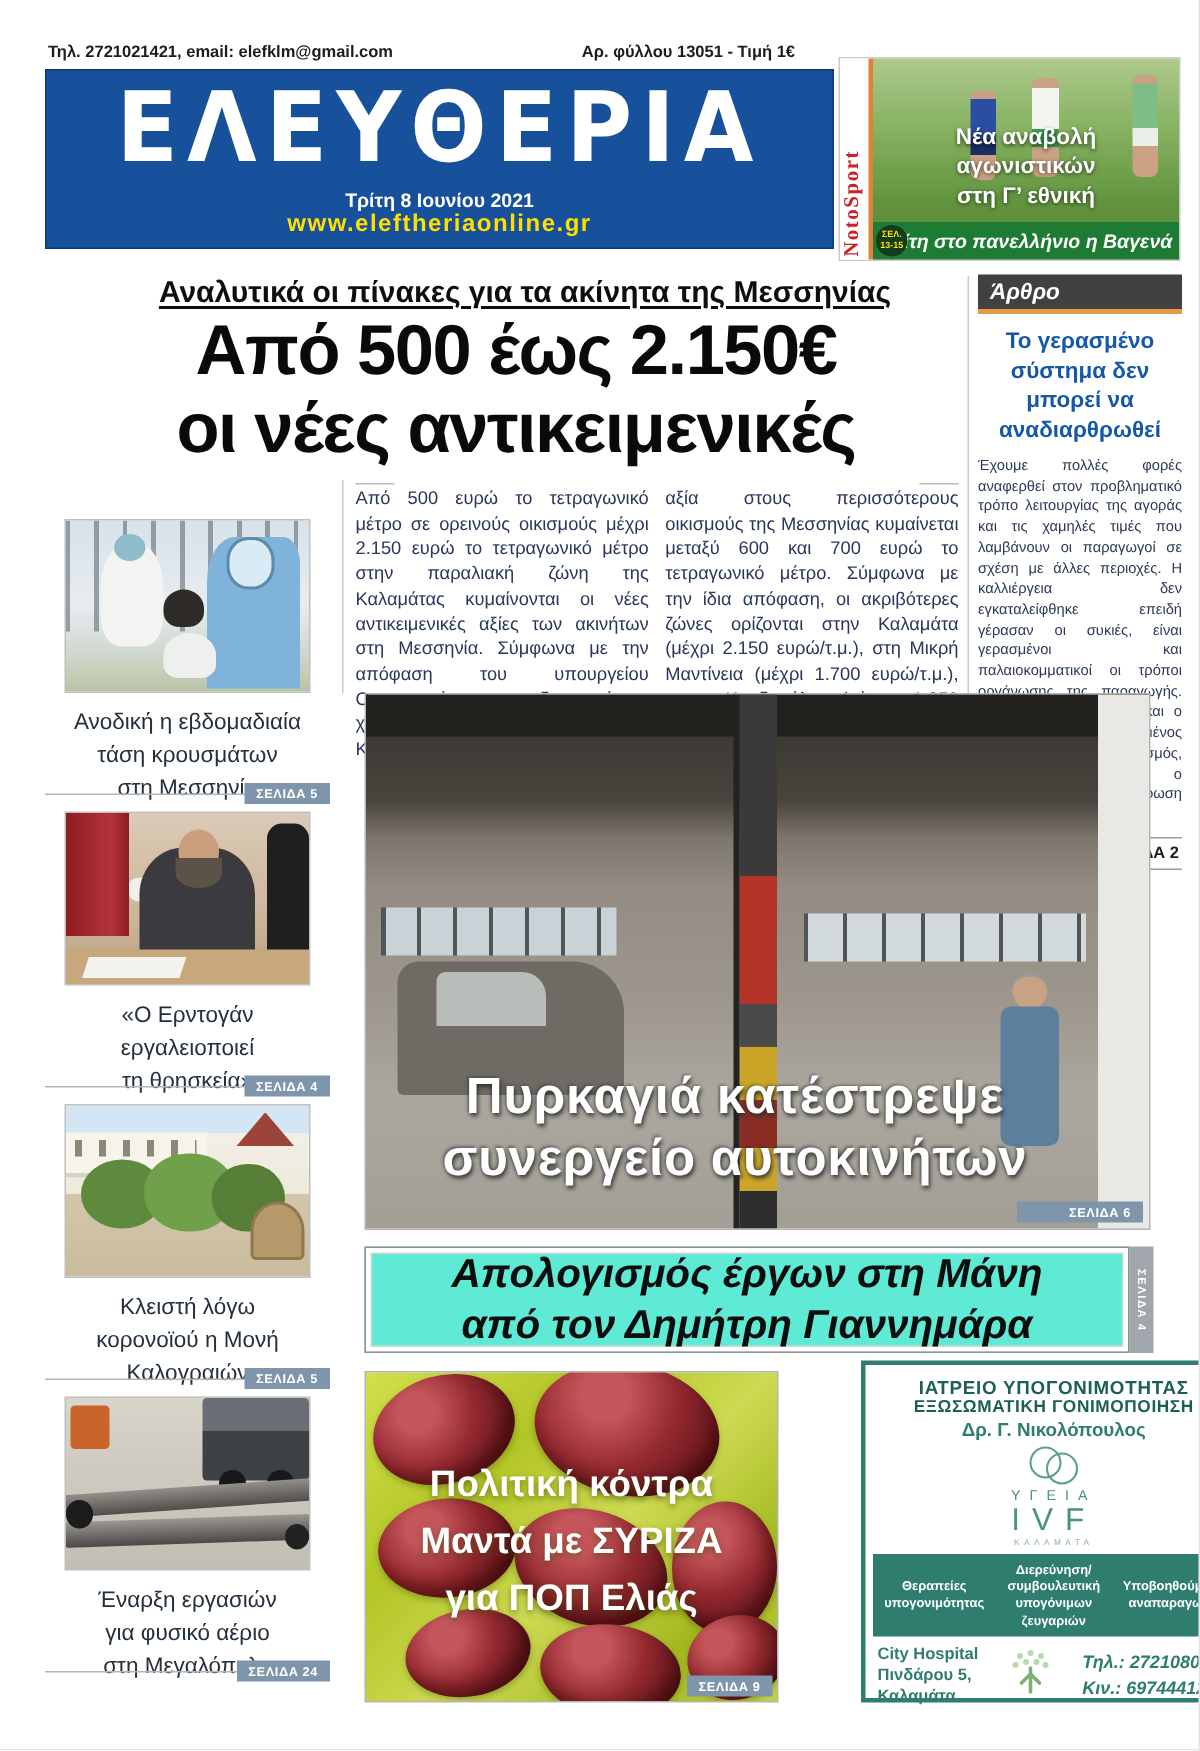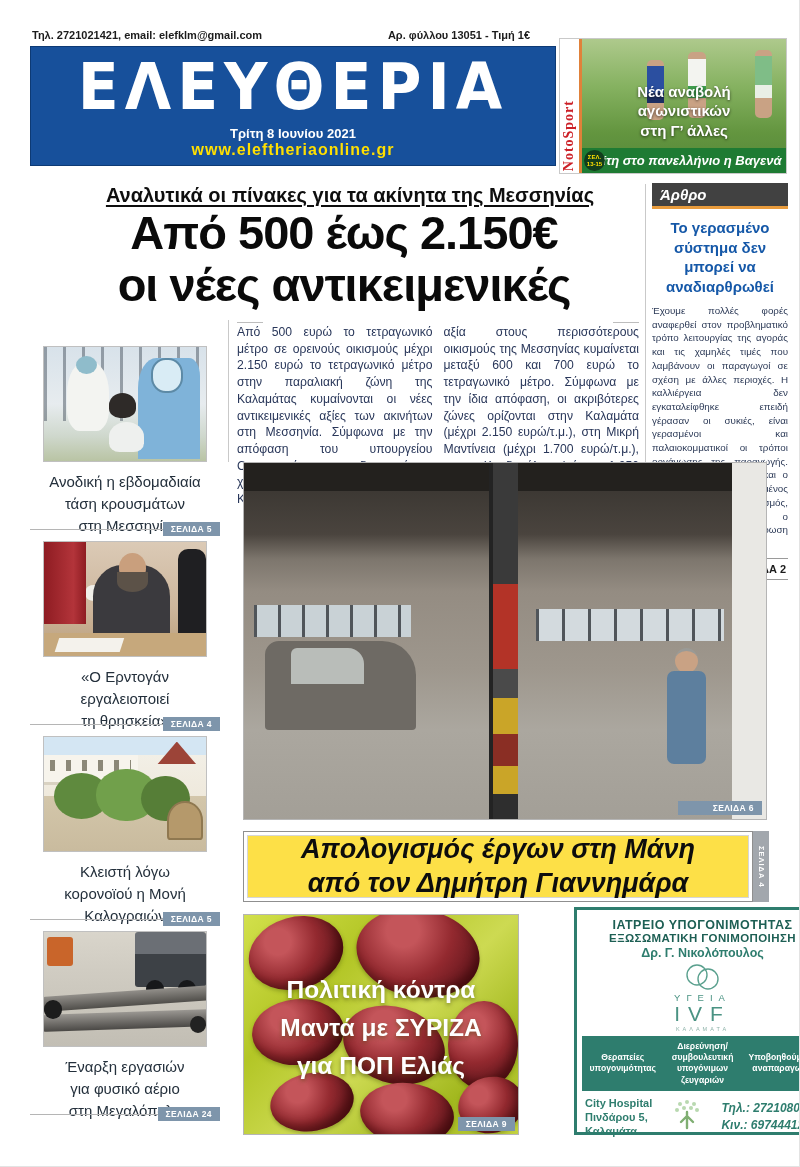--- a/index.html
+++ b/index.html
@@ -87,21 +87,21 @@
       background:
         linear-gradient(180deg,#34312d 0%,#4a443e 20%,#7d766d 27%,#948c82 36%,#9e978d 58%,#aba79f 75%,#a39f97 100%); }
   .fire-head { position:absolute; left:0; right:30px; bottom:26px; text-align:center; color:#fff;
                font-weight:900; font-size:34px; line-height:1.2; letter-spacing:.5px;
                text-shadow:1px 2px 3px rgba(45,45,45,.9), -1px -1px 2px rgba(45,45,45,.5); }
   .fire-badge { position:absolute; right:4px; bottom:4px;padding-left:35px; }
 
   
   .banner { top:831px; left:243px; width:510px; height:71px; border:1px solid #8f8f8f;
             box-shadow: inset 0 0 0 3px #fff, inset 0 0 0 4px #d6d6d6;
-            display:flex; align-items:center; justify-content:center; background:#fde047; }
+            display:flex; align-items:center; justify-content:center; background:#5eead4; }
   .banner .btxt { font-style:italic; font-weight:800; font-size:27px; line-height:1.25;
                   text-align:center; color:#0d0d0d; }
   .banner-tab { top:831px; left:753px; width:16px; height:71px; background:#a2a7ad;
                 display:flex; align-items:center; justify-content:center; }
   .banner-tab span { writing-mode:vertical-rl; color:#fff; font-weight:bold; font-size:7.5px; letter-spacing:1px; }
 
   
   .olives { top:914px; left:243px; width:276px; height:221px; border:1px solid #b5b5b5; overflow:hidden;
       background:linear-gradient(135deg,#d2e04b 0%,#b3c626 30%,#cdda52 55%,#a2b81e 80%,#c3d240 100%); }
   .olive { position:absolute; border-radius:50%;
@@ -147,21 +147,21 @@
   <div class="abs notosport">
     <div class="ns-strip">
       <span>NotoSport</span>
     </div>
     <div class="ns-photo">
       <div class="pl" style="left:32%;top:16%;width:17px;height:60px;background:linear-gradient(180deg,#c9a284 0 10%,#2b4fa0 10% 55%,#1c2f63 55% 72%,#c9a284 72% 100%);"></div>
       <div class="pl" style="left:52%;top:10%;width:18px;height:66px;background:linear-gradient(180deg,#c9a284 0 10%,#f3f4f0 10% 52%,#3f9e4e 52% 70%,#c9a284 70% 100%);"></div>
       <div class="pl" style="right:7%;top:8%;width:17px;height:68px;background:linear-gradient(180deg,#c9a284 0 9%,#7fbd87 9% 52%,#e9efe6 52% 70%,#c9a284 70% 100%);"></div>
       <div class="ns-head ml">Νέα αναβολή
 αγωνιστικών
-στη Γ’ άλλες</div>
+στη Γ’ εθνική</div>
       <div class="ns-badge ml">ΣΕΛ.
 13-15</div>
       <div class="ns-bar">Τρίτη στο πανελλήνιο η Βαγενά</div>
     </div>
   </div>
 
   <div class="abs kicker">Αναλυτικά οι πίνακες για τα ακίνητα της Μεσσηνίας</div>
   <div class="abs headline ml">Από 500 έως 2.150€
 οι νέες αντικειμενικές</div>
 
@@ -268,20 +268,22 @@
   <div class="abs ph-fire">
     <div class="blob" style="left:0;top:0;width:100%;height:8%;background:#23211e;"></div>
     <div class="blob" style="left:2%;top:40%;width:30%;height:9%;background:repeating-linear-gradient(90deg,#50555a 0 3px,#c9d2d6 3px 24px);"></div>
     <div class="blob" style="left:56%;top:41%;width:36%;height:9%;background:repeating-linear-gradient(90deg,#50555a 0 3px,#d3dade 3px 26px);"></div>
     <div class="blob" style="left:47%;top:0;width:5.5%;height:100%;border-left:4px solid #232323;background:linear-gradient(180deg,#3a3a3a 0 34%,#b33327 34% 58%,#4a4a4a 58% 66%,#caa528 66% 76%,#8a2e24 76% 85%,#caa528 85% 93%,#2e2e2e 93% 100%);"></div>
     <div class="blob" style="left:4%;top:50%;width:29%;height:25%;background:#6e6a64;border-radius:14px 34px 4px 4px;"></div>
     <div class="blob" style="left:9%;top:52%;width:14%;height:10%;background:#b9bdb9;border-radius:6px 16px 0 0;"></div>
     <div class="blob" style="right:13%;top:52%;width:4.5%;height:7%;background:#c9a284;border-radius:50%;border-top:3px solid #9a9a96;"></div>
     <div class="blob" style="right:11.5%;top:58.5%;width:7.5%;height:26%;background:#5d7f9e;border-radius:7px;"></div>
     <div class="blob" style="right:0;top:0;width:6.5%;height:100%;background:#e9e8e4;"></div>
+    <div class="fire-head ml">Πυρκαγιά κατέστρεψε
+συνεργείο αυτοκινήτων</div>
     <span class="pgbadge fire-badge">ΣΕΛΙΔΑ 6</span>
   </div>
 
   <div class="abs banner">
     <div class="btxt ml">Απολογισμός έργων στη Μάνη
 από τον Δημήτρη Γιαννημάρα</div>
   </div>
   <div class="abs banner-tab">
     <span>ΣΕΛΙΔΑ 4</span>
   </div>

